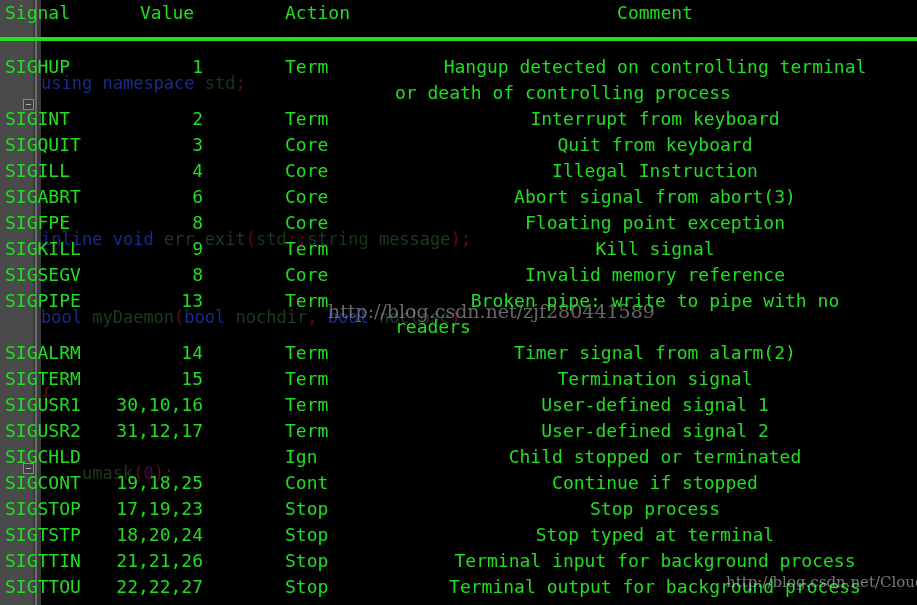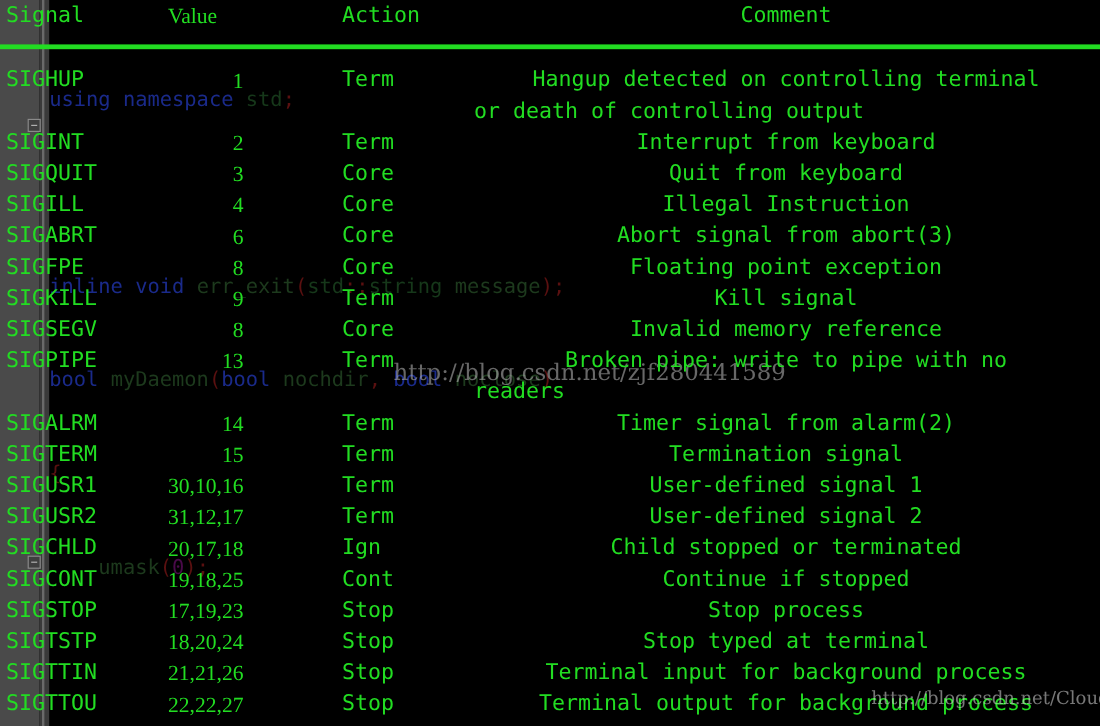--- a/index.html
+++ b/index.html
@@ -107,21 +107,21 @@
   .trow {
     position: absolute;
     left: 0;
     width: 917px;
     height: 26px;
     color: #22dd22;
     font-size: 18px;
     line-height: 26px;
   }
   .c-signal  { position: absolute; left: 5px;   width: 135px; text-align: left;  }
-  .c-value   { position: absolute; left: 100px; width: 103px; text-align: right; font-family: Liberation Serif, serif; }
+  .c-value   { position: absolute; left: 100px; width: 103px; text-align: right; }
   .c-action  { position: absolute; left: 285px; width: 95px;  text-align: left;  }
   .c-comment { position: absolute; left: 395px; width: 520px; text-align: center;  }
 
   #header-row .c-signal,
   #header-row .c-action,
   #header-row .c-comment { color: #22dd22; }
   #header-row .c-value  { position: absolute; left: 140px; width: 120px; text-align: left; }
 
   .contline {
     position: absolute;
@@ -209,21 +209,21 @@
 
     <div id="rule"></div>
 
     <div id="rows-host">
         <div class="trow" style="top: 54px;">
           <span class="c-signal">SIGHUP</span>
           <span class="c-value">1</span>
           <span class="c-action">Term</span>
           <span class="c-comment">Hangup detected on controlling terminal</span>
         </div>
-        <div class="contline" style="top: 80px;">or death of controlling output</div>
+        <div class="contline" style="top: 80px;">or death of controlling process</div>
         <div class="trow" style="top: 106px;">
           <span class="c-signal">SIGINT</span>
           <span class="c-value">2</span>
           <span class="c-action">Term</span>
           <span class="c-comment">Interrupt from keyboard</span>
         </div>
         <div class="trow" style="top: 132px;">
           <span class="c-signal">SIGQUIT</span>
           <span class="c-value">3</span>
           <span class="c-action">Core</span>
@@ -285,21 +285,20 @@
           <span class="c-comment">User-defined signal 1</span>
         </div>
         <div class="trow" style="top: 418px;">
           <span class="c-signal">SIGUSR2</span>
           <span class="c-value">31,12,17</span>
           <span class="c-action">Term</span>
           <span class="c-comment">User-defined signal 2</span>
         </div>
         <div class="trow" style="top: 444px;">
           <span class="c-signal">SIGCHLD</span>
-          <span class="c-value">20,17,18</span>
           <span class="c-action">Ign</span>
           <span class="c-comment">Child stopped or terminated</span>
         </div>
         <div class="trow" style="top: 470px;">
           <span class="c-signal">SIGCONT</span>
           <span class="c-value">19,18,25</span>
           <span class="c-action">Cont</span>
           <span class="c-comment">Continue if stopped</span>
         </div>
         <div class="trow" style="top: 496px;">

